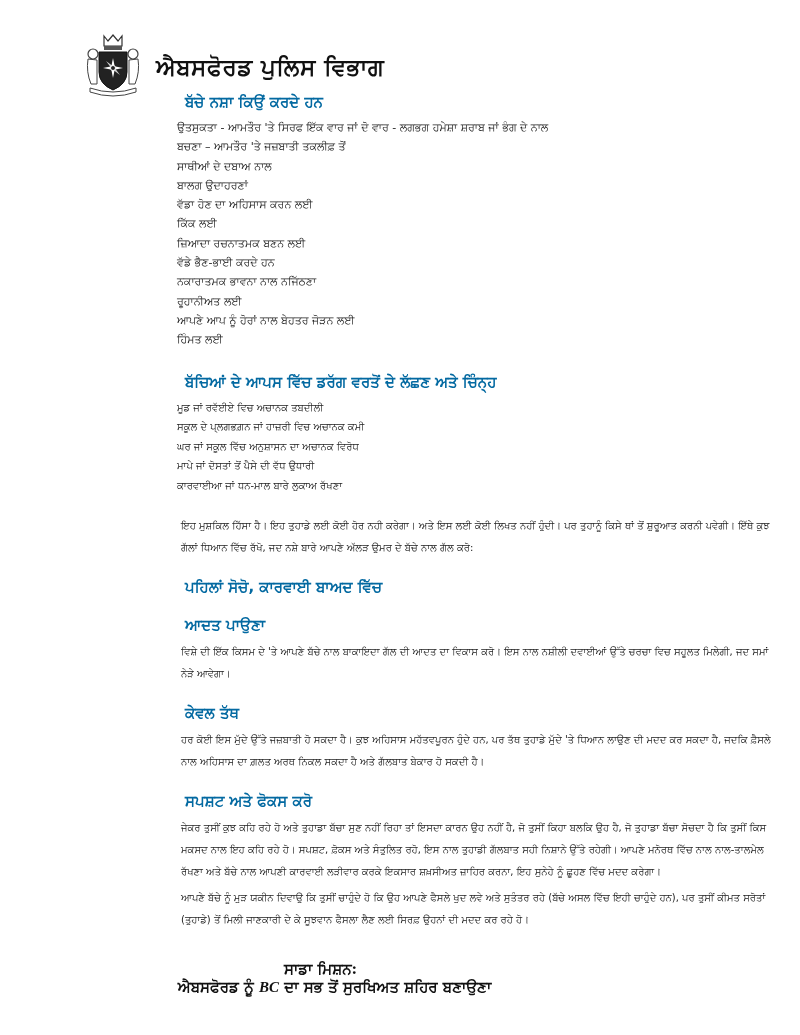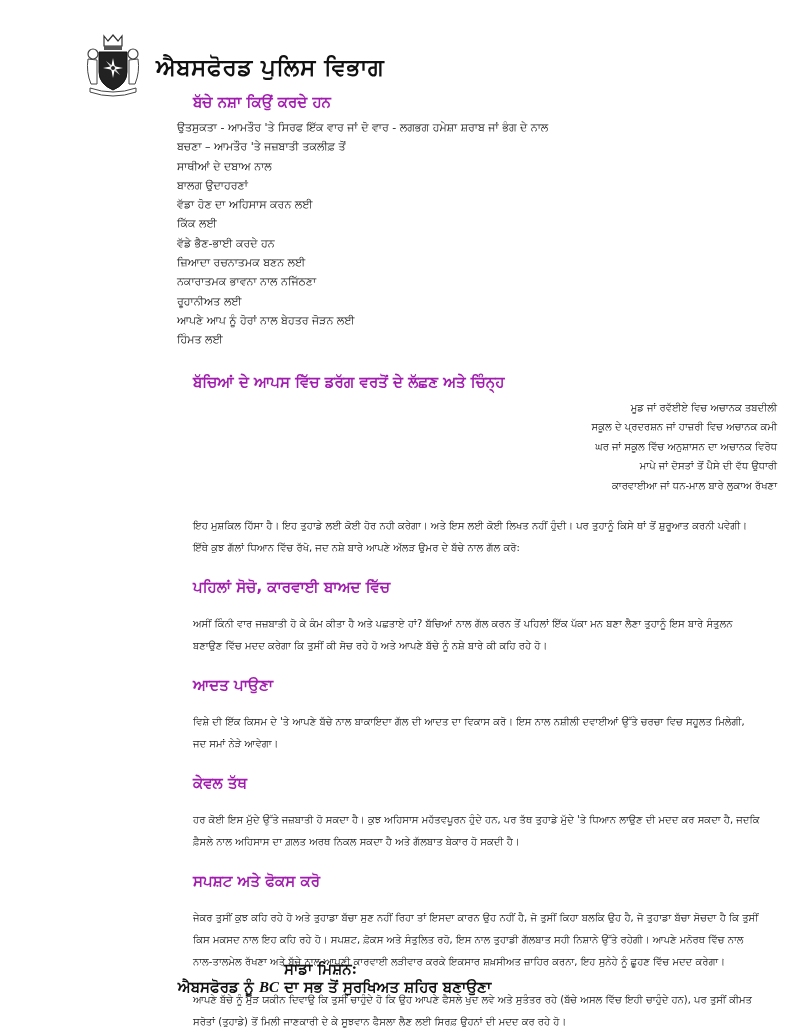--- a/index.html
+++ b/index.html
@@ -36,44 +36,43 @@
     }
     .content {
       position: absolute;
       left: 177px;
       top: 92px;
       width: 600px;
     }
     .section-heading {
       font-size: 15px;
       font-weight: bold;
-      color: #a21caf;
-      margin: 0 0 6px 16px;
+      color: #0369a1;
+      margin: 0 0 6px 8px;
       line-height: 20px;
     }
     .list {
       list-style: none;
       margin: 0;
       padding: 0;
     }
     .list li {
       font-size: 11px;
       line-height: 19.3px;
       color: #222;
     }
     .list-2 li {
       font-size: 10px;
       line-height: 19.5px;
-      text-align: right;
     }
     .para {
       font-size: 10px;
       line-height: 22px;
       color: #222;
-      margin: 16px;
+      margin: 4px;
     }
     .sec1 { margin-bottom: 22px; }
     .sec2 { margin-bottom: 20px; }
     .secp { margin-bottom: 18px; }
     .secp-tight { margin-bottom: 4px; }
     .mission {
       position: absolute;
       left: 0;
       width: 641px;
       top: 960px;
@@ -129,47 +128,46 @@
 
   <section class="sec1">
     <h2 class="section-heading">ਬੱਚੇ ਨਸ਼ਾ ਕਿਉਂ ਕਰਦੇ ਹਨ</h2>
     <ul class="list">
       <li>ਉਤਸੁਕਤਾ - ਆਮਤੌਰ 'ਤੇ ਸਿਰਫ ਇੱਕ ਵਾਰ ਜਾਂ ਦੋ ਵਾਰ - ਲਗਭਗ ਹਮੇਸ਼ਾ ਸ਼ਰਾਬ ਜਾਂ ਭੰਗ ਦੇ ਨਾਲ</li>
       <li>ਬਚਣਾ – ਆਮਤੌਰ 'ਤੇ ਜਜ਼ਬਾਤੀ ਤਕਲੀਫ਼ ਤੋਂ</li>
       <li>ਸਾਥੀਆਂ ਦੇ ਦਬਾਅ ਨਾਲ</li>
       <li>ਬਾਲਗ ਉਦਾਹਰਣਾਂ</li>
       <li>ਵੱਡਾ ਹੋਣ ਦਾ ਅਹਿਸਾਸ ਕਰਨ ਲਈ</li>
       <li>ਕਿੱਕ ਲਈ</li>
+      <li>ਜ਼ਿਆਦਾ ਰਚਨਾਤਮਕ ਬਣਨ ਲਈ</li>
       <li>ਵੱਡੇ ਭੈਣ-ਭਾਈ ਕਰਦੇ ਹਨ</li>
-      <li>ਜ਼ਿਆਦਾ ਰਚਨਾਤਮਕ ਬਣਨ ਲਈ</li>
       <li>ਨਕਾਰਾਤਮਕ ਭਾਵਨਾ ਨਾਲ ਨਜਿੱਠਣਾ</li>
       <li>ਰੂਹਾਨੀਅਤ ਲਈ</li>
       <li>ਆਪਣੇ ਆਪ ਨੂੰ ਹੋਰਾਂ ਨਾਲ ਬੇਹਤਰ ਜੋੜਨ ਲਈ</li>
       <li>ਹਿੰਮਤ ਲਈ</li>
     </ul>
   </section>
 
   <section class="sec2">
     <h2 class="section-heading">ਬੱਚਿਆਂ ਦੇ ਆਪਸ ਵਿੱਚ ਡਰੱਗ ਵਰਤੋਂ ਦੇ ਲੱਛਣ ਅਤੇ ਚਿੰਨ੍ਹ</h2>
     <ul class="list list-2">
       <li>ਮੂਡ ਜਾਂ ਰਵੱਈਏ ਵਿਚ ਅਚਾਨਕ ਤਬਦੀਲੀ</li>
-      <li>ਸਕੂਲ ਦੇ ਪ੍ਰਦਰਸ਼ਨ ਜਾਂ ਹਾਜ਼ਰੀ ਵਿਚ ਅਚਾਨਕ ਕਮੀ</li>
+      <li>ਸਕੂਲ ਦੇ ਪ੍ਲਗਭਗ਼ਨ ਜਾਂ ਹਾਜ਼ਰੀ ਵਿਚ ਅਚਾਨਕ ਕਮੀ</li>
       <li>ਘਰ ਜਾਂ ਸਕੂਲ ਵਿੱਚ ਅਨੁਸ਼ਾਸਨ ਦਾ ਅਚਾਨਕ ਵਿਰੋਧ</li>
       <li>ਮਾਪੇ ਜਾਂ ਦੋਸਤਾਂ ਤੋਂ ਪੈਸੇ ਦੀ ਵੱਧ ਉਧਾਰੀ</li>
       <li>ਕਾਰਵਾਈਆ ਜਾਂ ਧਨ-ਮਾਲ ਬਾਰੇ ਲੁਕਾਅ ਰੱਖਣਾ</li>
     </ul>
   </section>
 
   <section class="secp">
     <p class="para">ਇਹ ਮੁਸ਼ਕਿਲ ਹਿੱਸਾ ਹੈ। ਇਹ ਤੁਹਾਡੇ ਲਈ ਕੋਈ ਹੋਰ ਨਹੀ ਕਰੇਗਾ। ਅਤੇ ਇਸ ਲਈ ਕੋਈ ਲਿਖਤ ਨਹੀਂ ਹੁੰਦੀ। ਪਰ ਤੁਹਾਨੂੰ ਕਿਸੇ ਥਾਂ ਤੋਂ ਸ਼ੁਰੂਆਤ ਕਰਨੀ ਪਵੇਗੀ। ਇੱਥੇ ਕੁਝ ਗੱਲਾਂ ਧਿਆਨ ਵਿੱਚ ਰੱਖੋ, ਜਦ ਨਸ਼ੇ ਬਾਰੇ ਆਪਣੇ ਅੱਲੜ ਉਮਰ ਦੇ ਬੱਚੇ ਨਾਲ ਗੱਲ ਕਰੋ:</p>
   </section>
 
   <section class="secp">
     <h2 class="section-heading">ਪਹਿਲਾਂ ਸੋਚੋ, ਕਾਰਵਾਈ ਬਾਅਦ ਵਿੱਚ</h2>
-    <p class="para">ਅਸੀਂ ਕਿੰਨੀ ਵਾਰ ਜਜ਼ਬਾਤੀ ਹੋ ਕੇ ਕੰਮ ਕੀਤਾ ਹੈ ਅਤੇ ਪਛਤਾਏ ਹਾਂ? ਬੱਚਿਆਂ ਨਾਲ ਗੱਲ ਕਰਨ ਤੋਂ ਪਹਿਲਾਂ ਇੱਕ ਪੱਕਾ ਮਨ ਬਣਾ ਲੈਣਾ ਤੁਹਾਨੂੰ ਇਸ ਬਾਰੇ ਸੰਤੁਲਨ ਬਣਾਉਣ ਵਿੱਚ ਮਦਦ ਕਰੇਗਾ ਕਿ ਤੁਸੀਂ ਕੀ ਸੋਚ ਰਹੇ ਹੋ ਅਤੇ ਆਪਣੇ ਬੱਚੇ ਨੂੰ ਨਸ਼ੇ ਬਾਰੇ ਕੀ ਕਹਿ ਰਹੇ  ਹੋ।</p>
   </section>
 
   <section class="secp">
     <h2 class="section-heading">ਆਦਤ ਪਾਉਣਾ</h2>
     <p class="para">ਵਿਸ਼ੇ ਦੀ ਇੱਕ ਕਿਸਮ ਦੇ 'ਤੇ ਆਪਣੇ ਬੱਚੇ ਨਾਲ ਬਾਕਾਇਦਾ ਗੱਲ ਦੀ ਆਦਤ ਦਾ ਵਿਕਾਸ ਕਰੋ। ਇਸ ਨਾਲ ਨਸ਼ੀਲੀ ਦਵਾਈਆਂ ਉੱਤੇ ਚਰਚਾ ਵਿਚ ਸਹੂਲਤ ਮਿਲੇਗੀ, ਜਦ ਸਮਾਂ ਨੇੜੇ ਆਵੇਗਾ।</p>
   </section>
 
   <section class="secp">
     <h2 class="section-heading">ਕੇਵਲ ਤੱਥ</h2>
     <p class="para">ਹਰ ਕੋਈ ਇਸ ਮੁੱਦੇ ਉੱਤੇ ਜਜ਼ਬਾਤੀ ਹੋ ਸਕਦਾ ਹੈ। ਕੁਝ ਅਹਿਸਾਸ ਮਹੱਤਵਪੂਰਨ ਹੁੰਦੇ ਹਨ, ਪਰ ਤੱਥ ਤੁਹਾਡੇ ਮੁੱਦੇ 'ਤੇ ਧਿਆਨ ਲਾਉਣ ਦੀ ਮਦਦ ਕਰ ਸਕਦਾ ਹੈ,  ਜਦਕਿ ਫ਼ੈਸਲੇ ਨਾਲ ਅਹਿਸਾਸ ਦਾ ਗ਼ਲਤ ਅਰਥ ਨਿਕਲ ਸਕਦਾ ਹੈ ਅਤੇ ਗੱਲਬਾਤ ਬੇਕਾਰ ਹੋ ਸਕਦੀ ਹੈ।</p>

